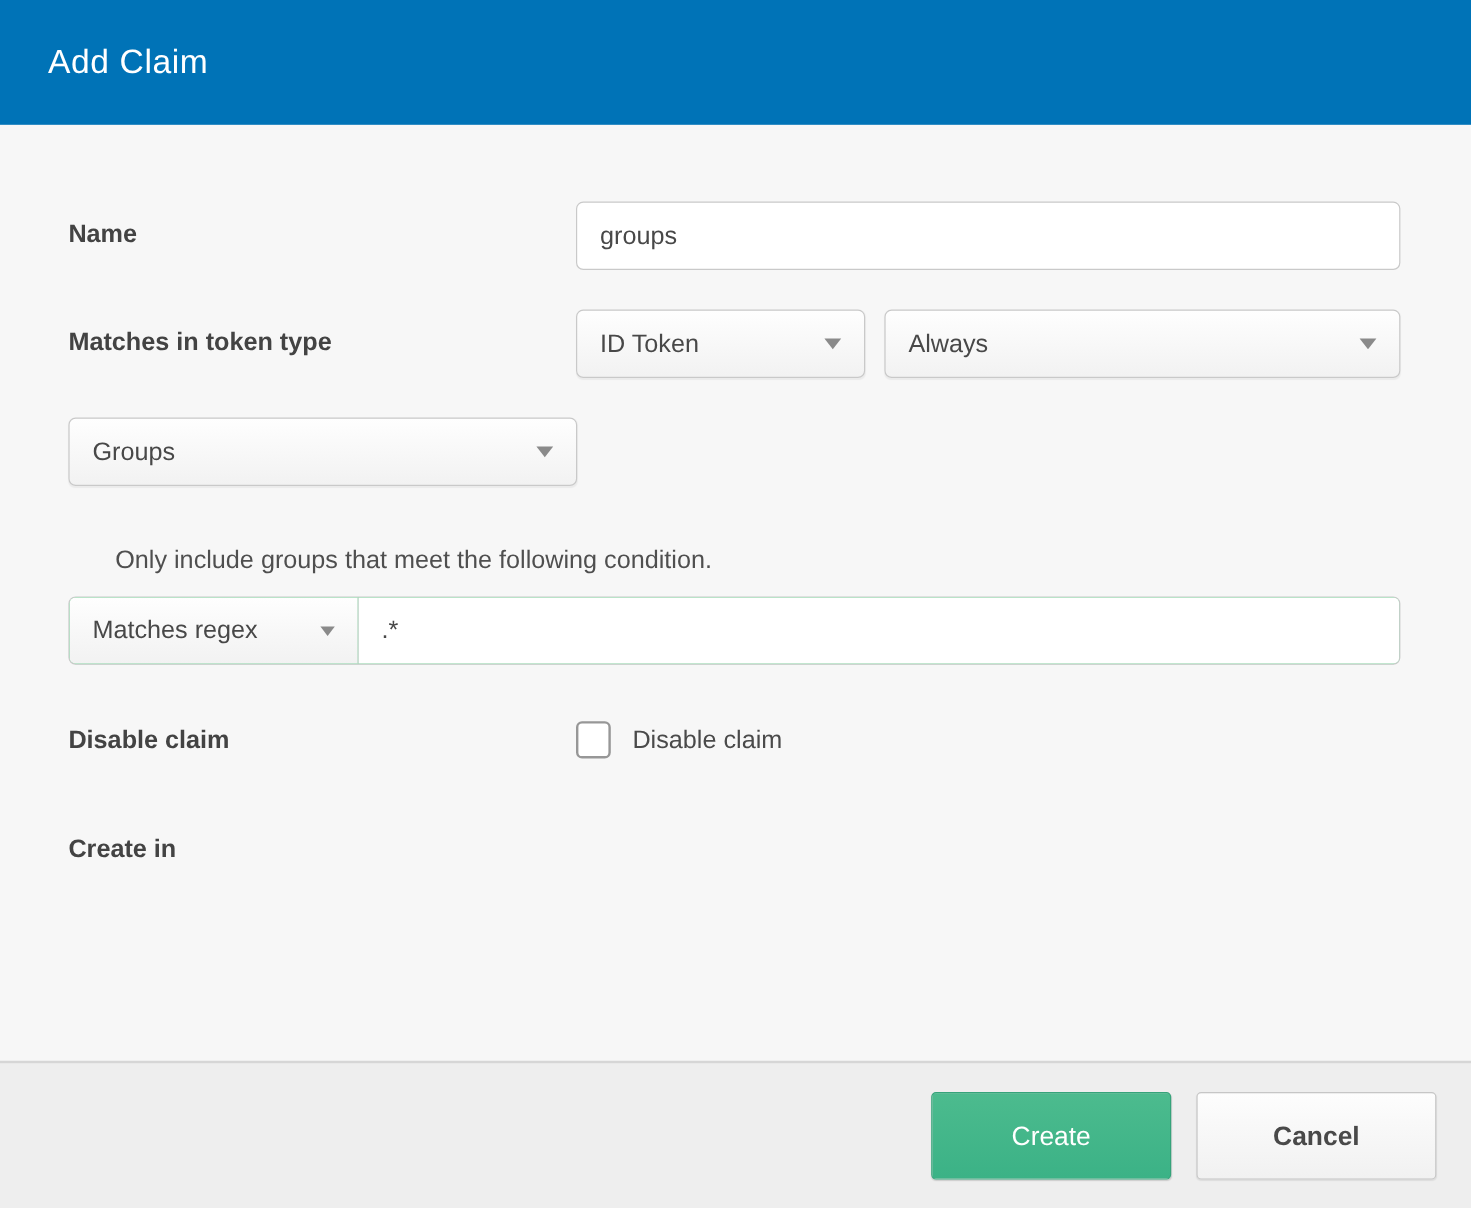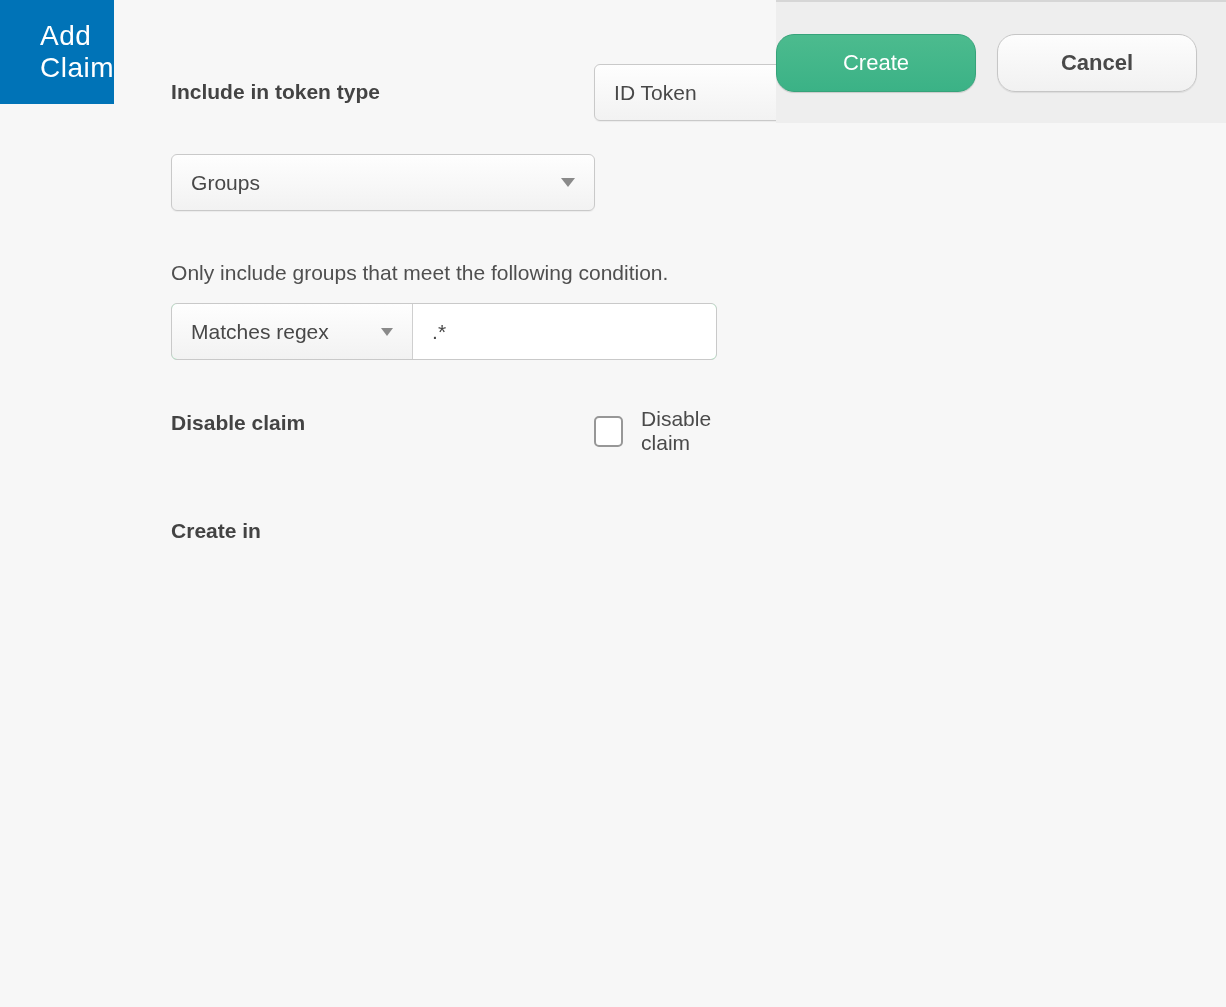--- a/index.html
+++ b/index.html
@@ -5,21 +5,21 @@
   * { box-sizing: border-box; }
   html, body { margin: 0; padding: 0; }
   body {
     width: 1226px; height: 1007px;
     font-family: "Liberation Sans", sans-serif;
     background: #f7f7f7;
     overflow: hidden;
   }
   .dialog {
     width: 1226px; height: 1007px;
-    display: flex; 
+    display: flex; flex-direction: column;
     background: #f7f7f7;
   }
   
   .dialog-header {
     height: 104px; flex: 0 0 104px;
     background: #0073b7;
     display: flex; align-items: center;
     padding-left: 40px;
   }
   .dialog-title {
@@ -72,21 +72,21 @@
     border-top: 9px solid #8a8a8a;
   }
   .dd-token { width: 241px; flex: 0 0 241px; margin-right: 16px; }
   .dd-behavior { flex: 1 1 auto; }
   .dd-valuetype { width: 424px; }
 
   
   .row-filter { margin-bottom: 47px; }
   .condition-text {
     padding-top: 14px;
-    font-size: 21px; color: #4f4f4f; line-height: 30px;
+    font-size: 21px; color: #4f4f4f; line-height: 30px; margin-left: 39px;
   }
   .combo {
     margin-top: 15px;
     display: flex;
     height: 57px;
     border: 1px solid #c9c9c9;
     border-radius: 6px;
     background: #86efac;
     overflow: hidden;
   }
@@ -154,22 +154,22 @@
 
   
   .dialog-footer {
     flex: 0 0 123px; height: 123px;
     background: #eeeeee;
     border-top: 2px solid #d6d6d6;
     display: flex; align-items: center; justify-content: flex-end;
     padding-right: 29px;
   }
   .btn {
-    height: 58px; width: 200px;
-    border-radius: 18px;
+    height: 73px; width: 200px;
+    border-radius: 4px;
     font-size: 22px;
     font-family: "Liberation Sans", sans-serif;
     cursor: pointer;
   }
   .btn-create {
     background: linear-gradient(#4cbb8e, #3bb286);
     border: 1px solid #36a37a;
     color: #ffffff;
     margin-right: 21px;
     box-shadow: 0 1px 1px rgba(0,0,0,0.15);
@@ -186,23 +186,29 @@
 <body>
 
 <div class="dialog">
 
   <header class="dialog-header">
     <h1 class="dialog-title">Add Claim</h1>
   </header>
 
   <div class="dialog-body">
 
-
     <div class="row">
-      <div class="row-label">Include in token type</div>
+      <div class="row-label">Name</div>
+      <div class="controls">
+        <input type="text" class="text-input" value="groups" style="">
+      </div>
+    </div>
+
+    <div class="row">
+      <div class="row-label">Matches in token type</div>
       <div class="controls controls-inline">
         <div class="dropdown dd-token">
           <span class="dd-value">ID Token</span>
           <span class="chevron"></span>
         </div>
         <div class="dropdown dd-behavior">
           <span class="dd-value">Always</span>
           <span class="chevron"></span>
         </div>
       </div>

